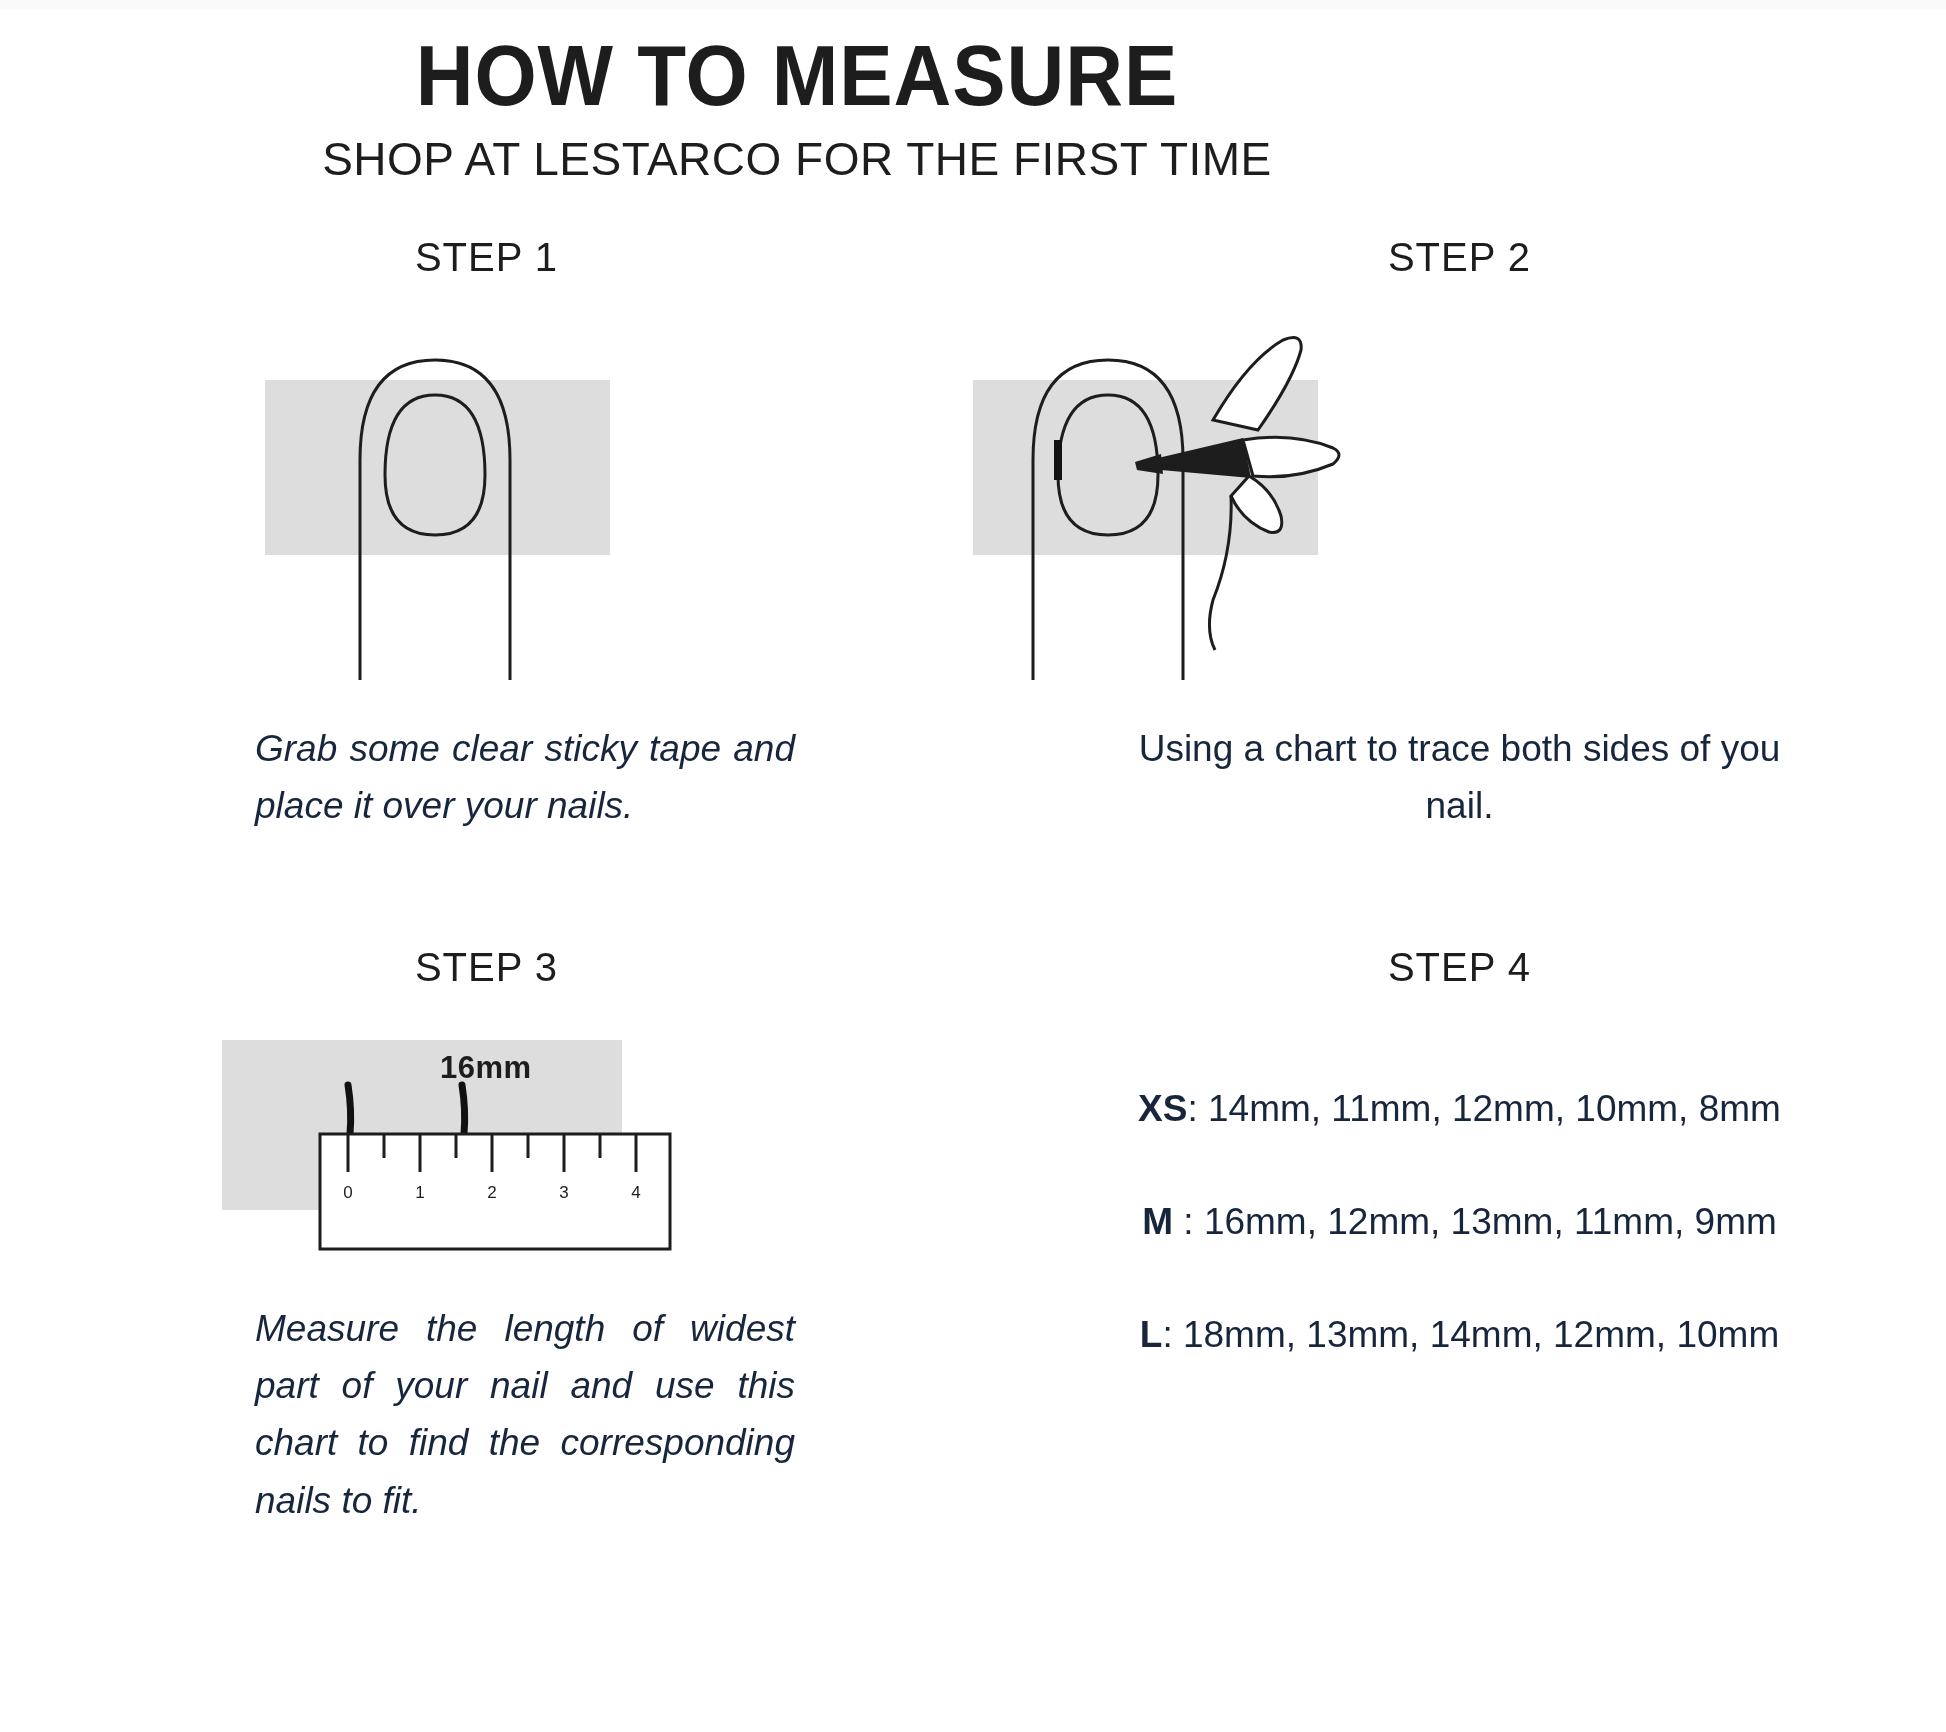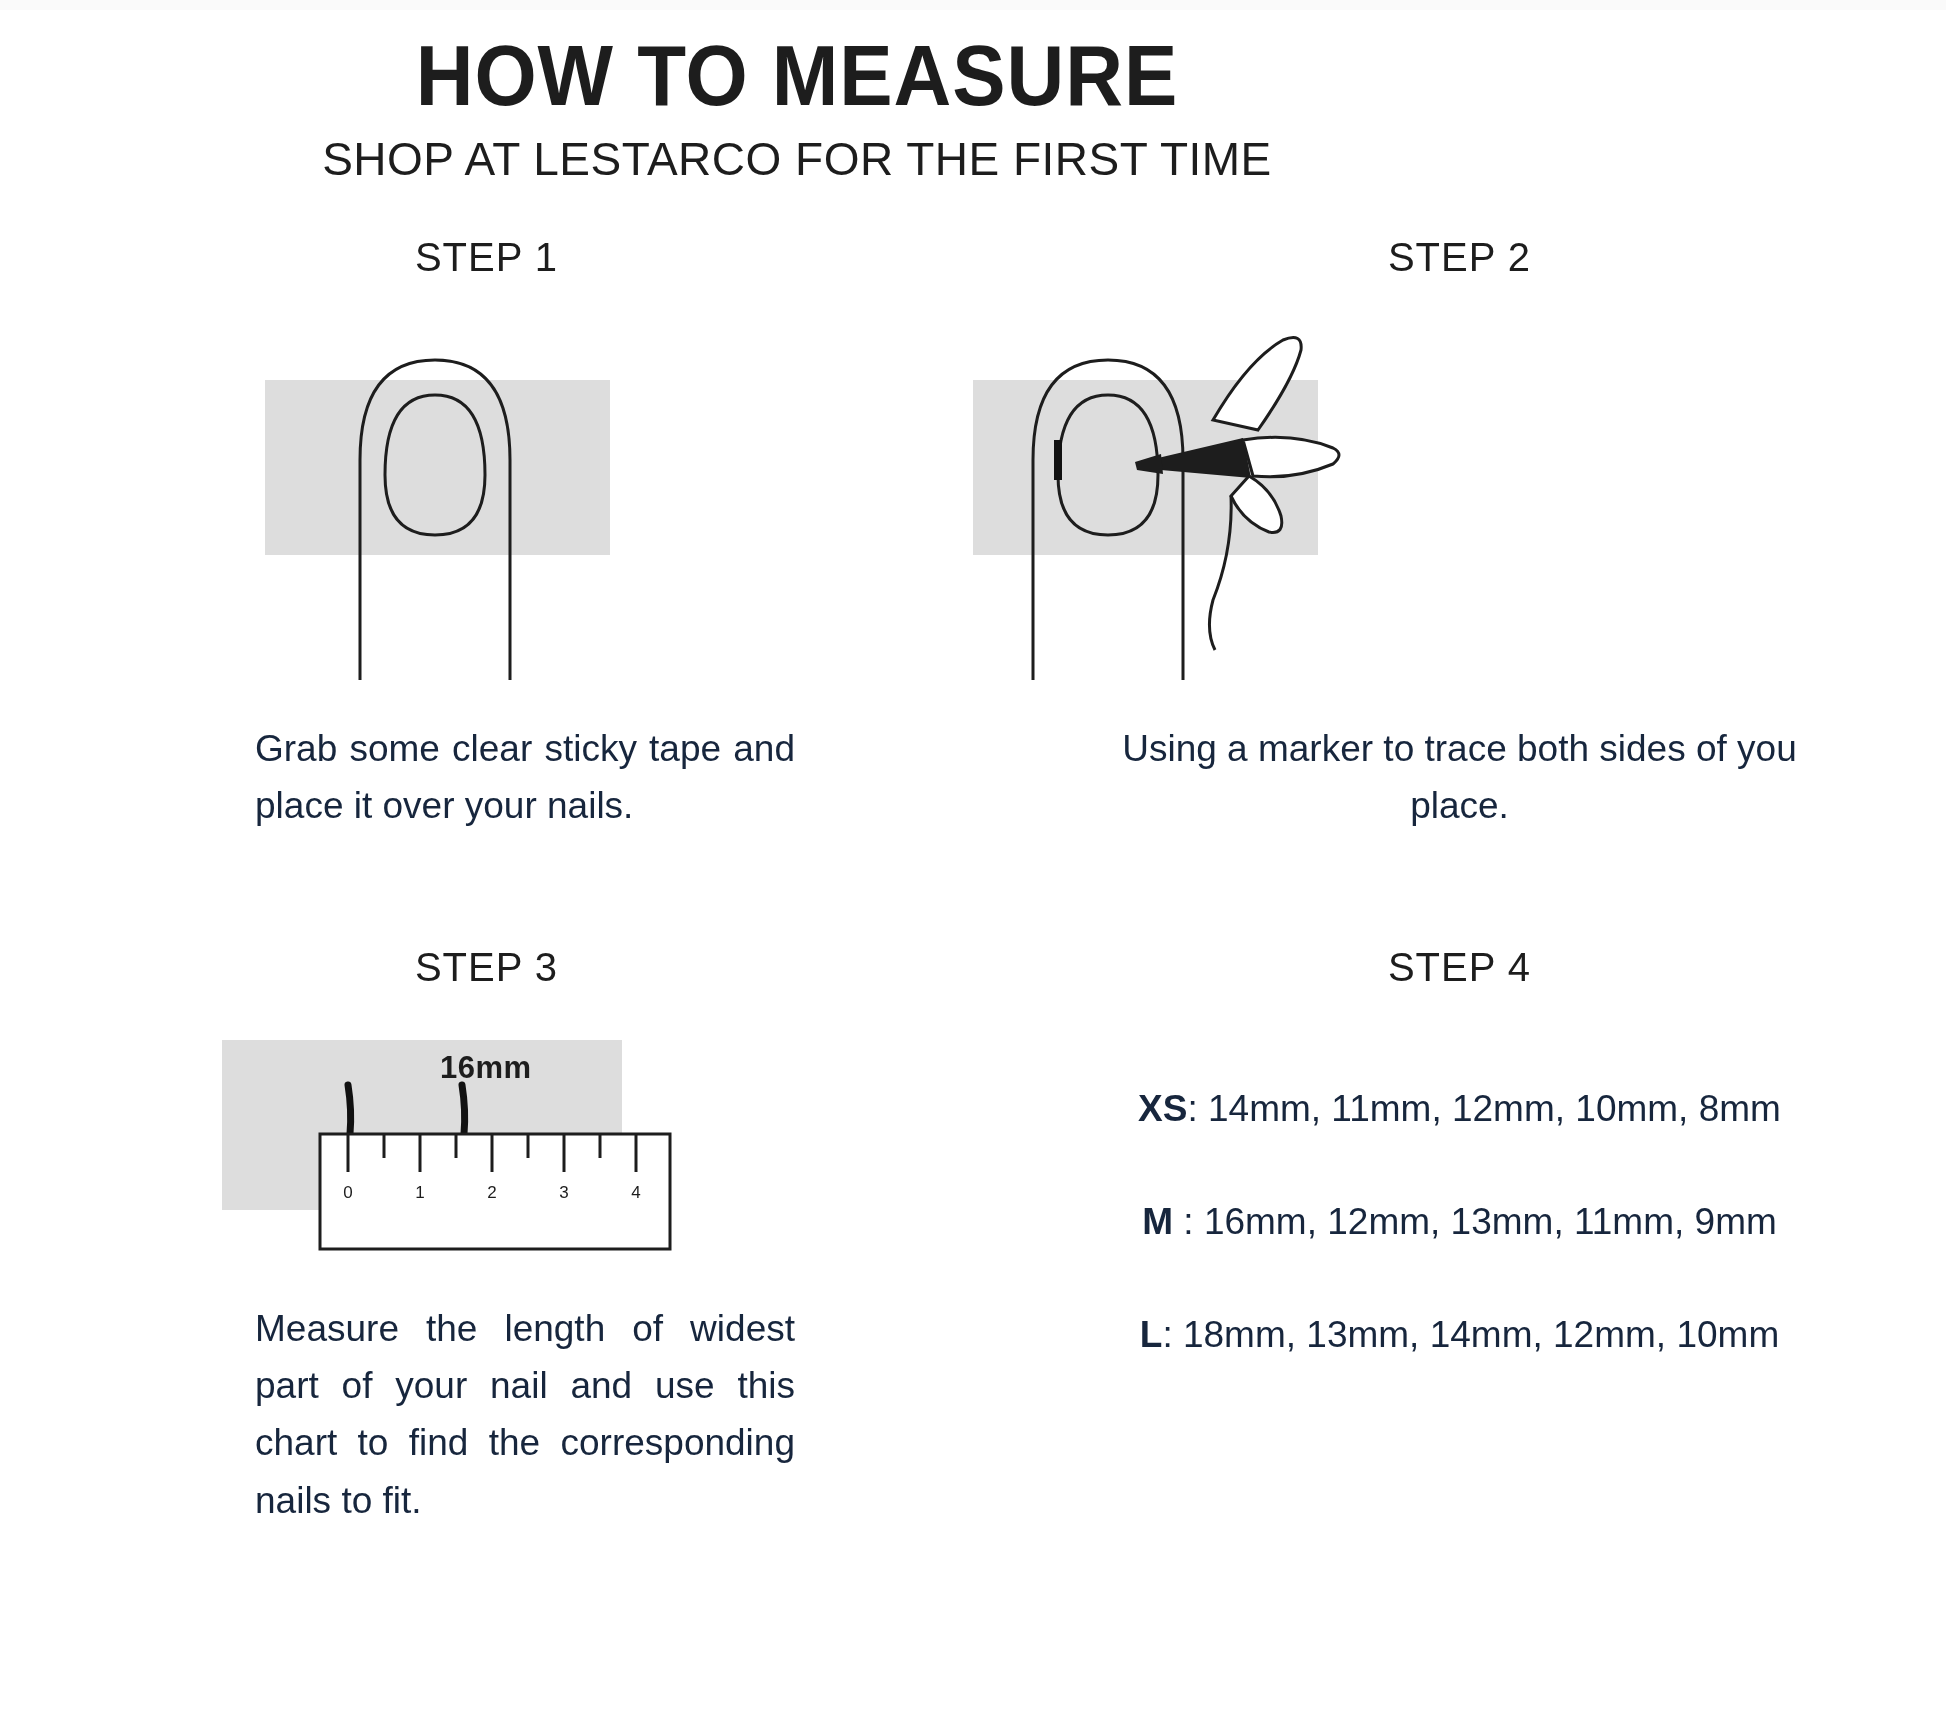--- a/index.html
+++ b/index.html
@@ -110,20 +110,21 @@
   .caption {
     font-size: 37px;
     line-height: 1.55;
     color: #17263d;
   }
   .cap-justify {
     text-align: justify;
     text-align-last: left;
     width: 540px;
     margin: 0 auto 0 255px;
+    font-style: italic;
   }
   .cap-center {
     text-align: center;
     width: 700px;
     margin: 0 auto;
   }
 
   
   .size-list {
     margin: 12px;
@@ -197,21 +198,21 @@
             <path d="M245 138 L330 118 L338 158 L248 150 Z" fill="#1d1d1d"></path>
             <path d="M222 142 L248 134 L250 154 L224 150 Z" fill="#1d1d1d"></path>
 
             <path d="M300 100 Q335 40 370 20 Q390 12 388 30 Q380 60 345 110 Z" fill="#fff" stroke="#1d1d1d" stroke-width="3"></path>
             <path d="M330 120 Q380 112 420 128 Q432 134 420 144 Q382 160 340 156 Z" fill="#fff" stroke="#1d1d1d" stroke-width="3"></path>
             <path d="M336 156 Q360 170 368 196 Q372 215 356 212 Q330 202 318 176 Z" fill="#fff" stroke="#1d1d1d" stroke-width="3"></path>
             <path d="M318 176 Q320 230 300 280 Q292 310 302 330" fill="none" stroke="#1d1d1d" stroke-width="3"></path>
           </svg>
         </div>
 
-        <div class="caption cap-center">Using a marker to trace both sides of you place.</div>
+        <div class="caption cap-center">Using a chart to trace both sides of you nail.</div>
       </div>
     </div>
 
     <div class="spacer-between-rows"></div>
 
     <div class="row">
 
       <div class="col">
         <p class="step-label">STEP 3</p>
 

